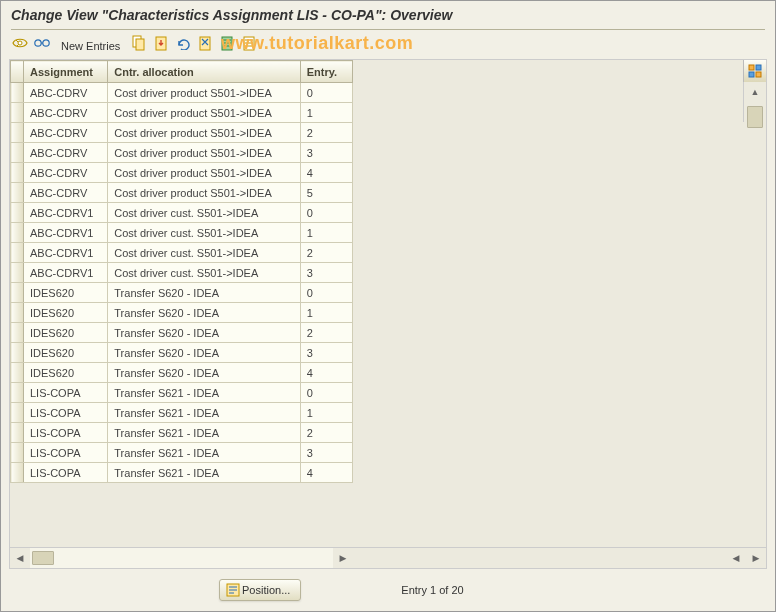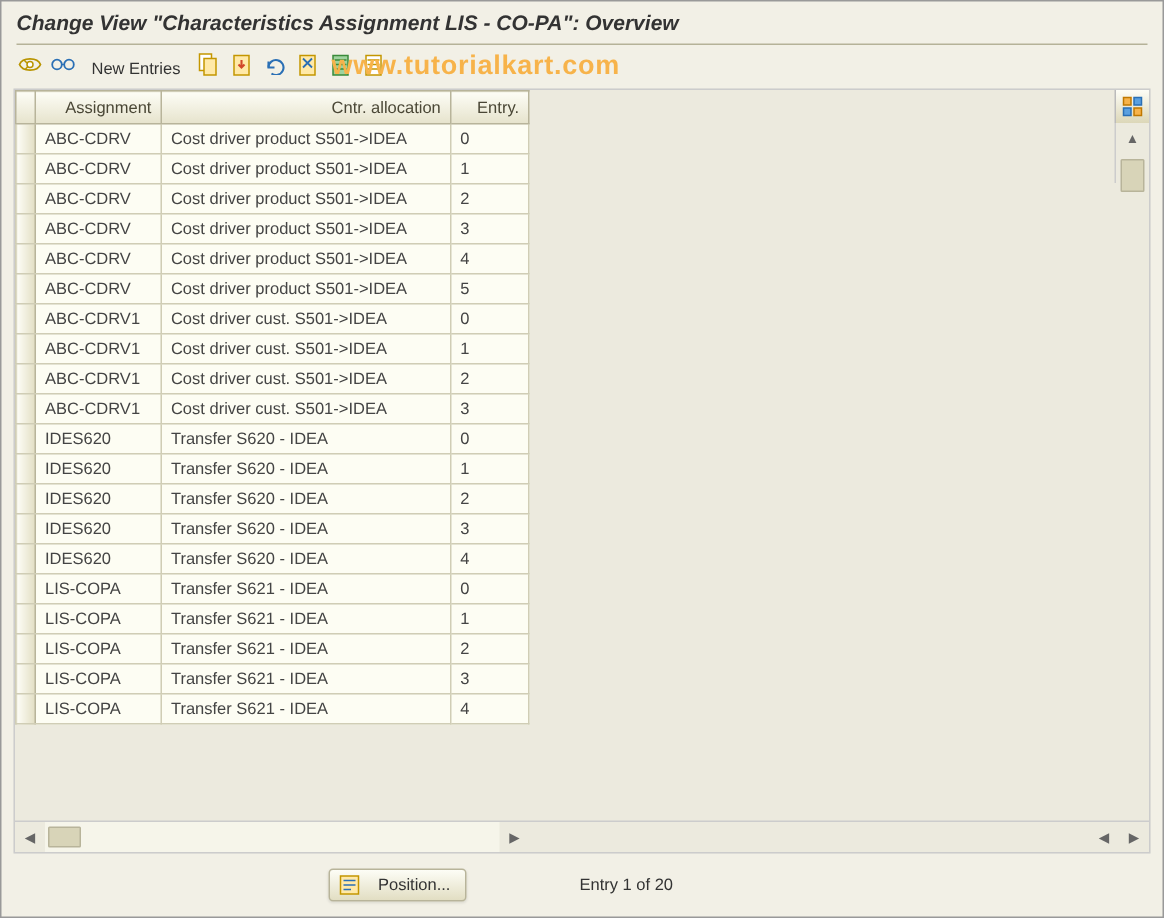--- a/index.html
+++ b/index.html
@@ -8,41 +8,41 @@
 .title-line{height:1px;background:#b5b298;margin:2px 10px 0}
 .toolbar{display:flex;align-items:flex-end;gap:4px;padding:4px 10px 6px}
 .tool-btn{width:18px;height:18px;display:inline-flex;align-items:center;justify-content:center;border-radius:2px;cursor:pointer}
 .new-entries{font-size:11px;color:#333;margin:0 6px;cursor:pointer}
 .watermark{position:absolute;top:32px;left:220px;color:#f7b34a;font-size:18px;font-weight:bold;letter-spacing:.5px;pointer-events:none}
 .content-area{position:absolute;top:58px;left:8px;right:8px;bottom:42px;border:1px solid #ccc;background:#eceade;display:flex;flex-direction:column}
 .table-wrap{flex:1;display:flex;overflow:hidden}
 .table-main{flex:1;overflow:hidden;position:relative}
 .table-corner{width:22px;height:22px;background:linear-gradient(#fdfdf6,#dcd7b8);border-left:1px solid #bbb;display:flex;align-items:center;justify-content:center}
 .table{border-collapse:collapse;width:343px}
-.table th{background:linear-gradient(#fdfdf6,#e6e3cc);border:1px solid #b8b49a;text-align:right;font-weight:normal;padding:3px 6px;height:15px;color:#4a4736}
+.table th{background:linear-gradient(#fdfdf6,#e6e3cc);border:1px solid #b8b49a;text-align:left;font-weight:bold;padding:3px 6px;height:15px;color:#4a4736}
 .table td{border:1px solid #d0cdb5;background:#fdfdf3;padding:2px 6px;height:15px;color:#444}
 .table td.rowhdr{width:4px;background:linear-gradient(90deg,#fdfdf6,#e2dec3);border-right:1px solid #b8b49a;padding:0}
 .col-assign{width:72px}
 .col-alloc{width:190px}
 .col-cntr{width:40px}
 .vscroll{width:22px;background:#eceade;border-left:1px solid #ccc;display:flex;flex-direction:column}
 .sc-btn{height:20px;background:#eceade;display:flex;align-items:center;justify-content:center;cursor:pointer;font-size:9px;color:#666}
 .sc-track{flex:1;background:#f6f5ea;position:relative}
 .sc-thumb{position:absolute;top:4px;left:3px;right:3px;height:20px;background:#d8d4b8;border:1px solid #b8b49a;border-radius:1px}
 .hscroll-row{display:flex;height:20px;border-top:1px solid #ccc}
 .hscroll-left{display:flex;width:343px}
 .hscroll-mid{flex:1}
 .hscroll-right{display:flex;width:80px;justify-content:flex-end}
 .hsc-btn{width:20px;background:#eceade;display:flex;align-items:center;justify-content:center;cursor:pointer;font-size:9px;color:#666}
 .hsc-track{flex:1;background:#f6f5ea;position:relative}
 .hsc-thumb{position:absolute;left:2px;top:3px;bottom:3px;width:20px;background:#d8d4b8;border:1px solid #b8b49a;border-radius:1px}
 .status-bar{position:absolute;bottom:6px;left:8px;right:8px;height:30px;display:flex;align-items:center}
-.position-btn{margin-left:210px;background:linear-gradient(#fdfdf6,#e2dec3);border:1px solid #b8b49a;border-radius:3px;padding:3px 10px 3px 6px;display:flex;align-items:center;gap:12px;cursor:pointer;box-shadow:0 1px 2px rgba(0,0,0,.1)}
+.position-btn{margin-left:210px;background:linear-gradient(#fdfdf6,#e2dec3);border:1px solid #b8b49a;border-radius:3px;padding:3px 10px 3px 6px;display:flex;align-items:center;gap:2px;cursor:pointer;box-shadow:0 1px 2px rgba(0,0,0,.1)}
 .position-glyph{width:14px;height:14px;display:inline-flex;align-items:center;justify-content:center}
-.entry-text{margin-left:75px;color:#333}
+.entry-text{margin-left:100px;color:#333}
 
 svg{display:block}
 </style>
 </head>
 <body>
 
 <div class="window">
 
   <div class="title-bar">Change View "Characteristics Assignment LIS - CO-PA": Overview</div>
   <div class="title-line"></div>

